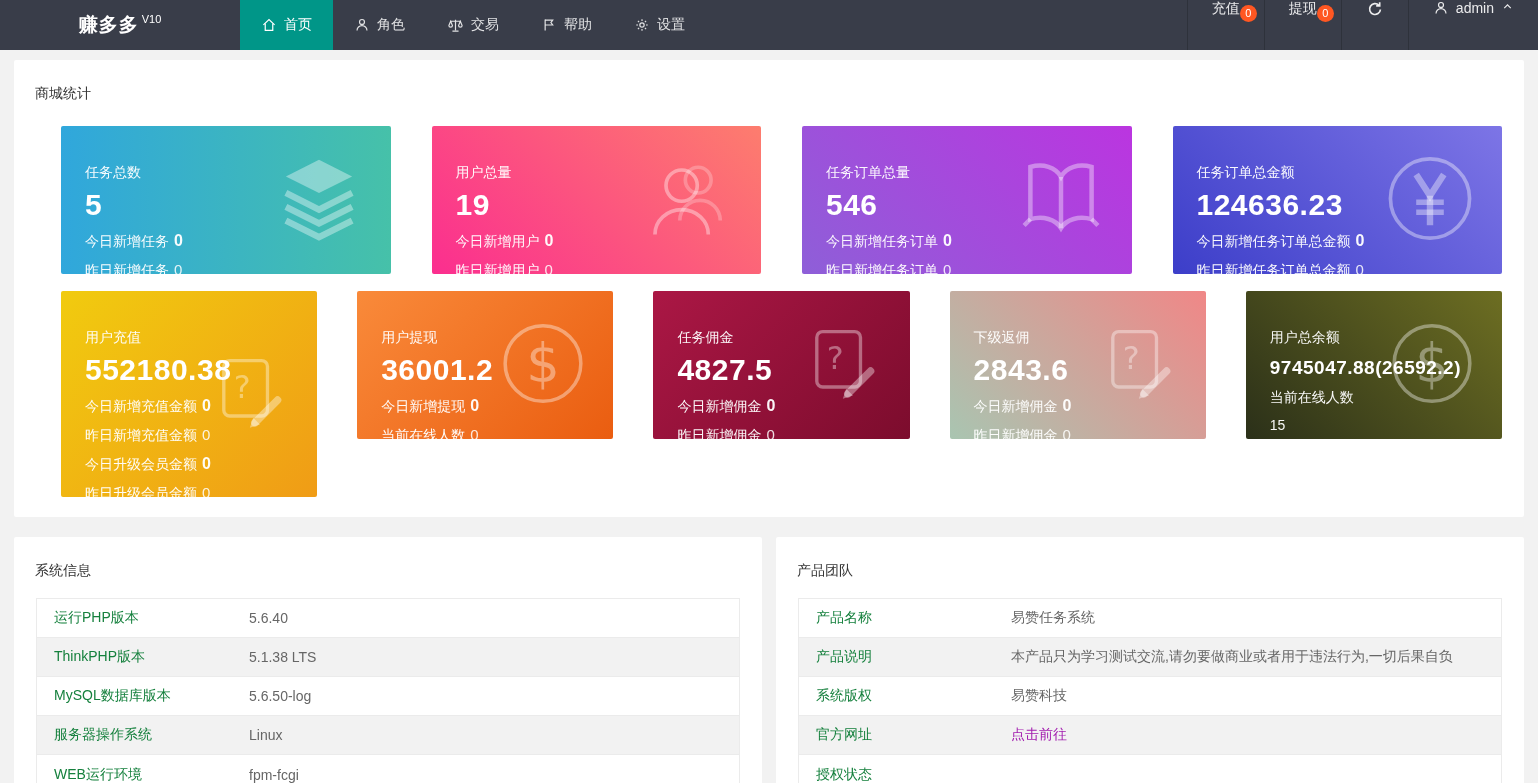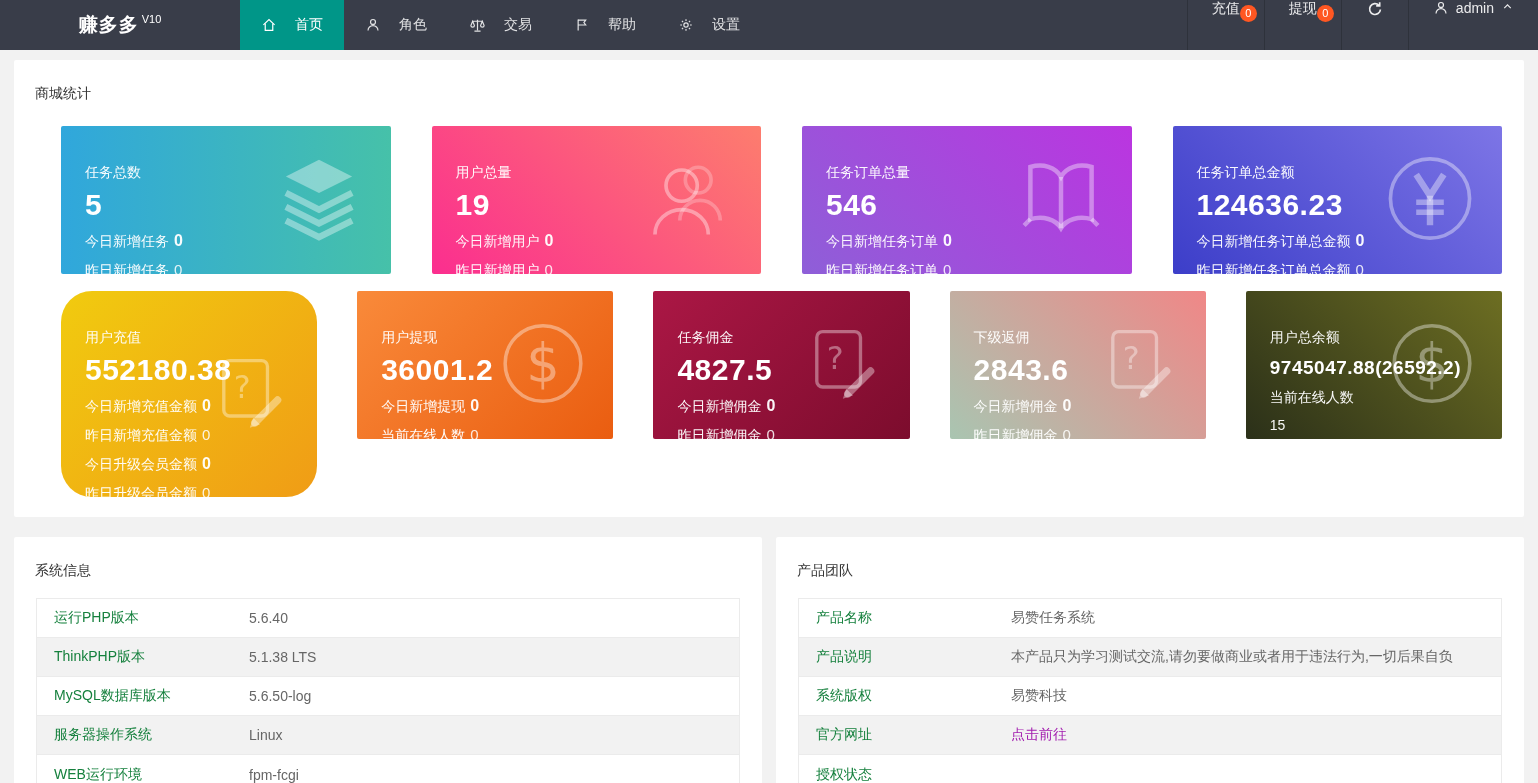--- a/index.html
+++ b/index.html
@@ -15,21 +15,21 @@
     height: 50px; background: #393D49; display: flex; align-items: stretch;
   }
   .logo {
     width: 240px; display: flex; align-items: center; justify-content: center;
     color: #fff; cursor: pointer;
   }
   .logo-text { font-size: 19px; font-weight: bold; letter-spacing: 1px; }
   .logo-ver { font-size: 11px; margin-left: 3px; position: relative; top: -6px; color: #fff; }
   .menu { display: flex; align-items: stretch; }
   .menu-item {
-    display: flex; align-items: center; gap: 18px; padding: 0 21px;
+    display: flex; align-items: center; gap: 7px; padding: 0 21px;
     color: rgba(255,255,255,.85); cursor: pointer; text-decoration: none; font-size: 14px;
   }
   .menu-item.active { background: #009688; color: #fff; }
   .menu-item svg, .nav-action svg { display: block; }
   .nav-spacer { flex: 1; }
   .nav-right { display: flex; align-items: stretch; }
   .nav-action {
     position: relative; display: flex; align-items: flex-start; gap: 7px;
     padding: 0 24px; color: rgba(255,255,255,.9); cursor: pointer; font-size: 14px;
     border-left: 1px solid rgba(0,0,0,.18); text-decoration: none;
@@ -226,21 +226,21 @@
                 <circle cx="50" cy="50" r="43" stroke-width="4"></circle>
                 <path d="M35 24 L50 47 L65 24" stroke-width="7"></path>
                 <path d="M50 47 V 79" stroke-width="7"></path>
                 <path d="M35 54 H65 M35 65 H65" stroke-width="6"></path>
               </svg>
           </span>
         </div>
       </div>
 
       <div class="grid5">
-        <div class="card tall" style="background: linear-gradient(135deg, rgb(241, 203, 15), rgb(240, 156, 22)); border-radius: 31px;">
+        <div class="card tall" style="background: linear-gradient(135deg, rgb(241, 203, 15), rgb(240, 156, 22));">
           <div class="c-label">用户充值</div>
           <div class="c-value">552180.38</div>
           <div class="c-line"><span>今日新增充值金额</span><span class="lv bold">0</span></div>
           <div class="c-line"><span>昨日新增充值金额</span><span class="lv norm">0</span></div>
           <div class="c-line"><span>今日升级会员金额</span><span class="lv bold">0</span></div>
           <div class="c-line"><span>昨日升级会员金额</span><span class="lv norm">0</span></div>
           <span class="c-icon">
             <svg width="84" height="84" viewBox="0 0 100 100" fill="none" stroke="currentColor" stroke-width="4">
                 <rect x="20" y="12" width="52" height="66" rx="7"></rect>
                 <text x="42" y="57" font-size="38" text-anchor="middle" fill="currentColor" stroke="none">?</text>

